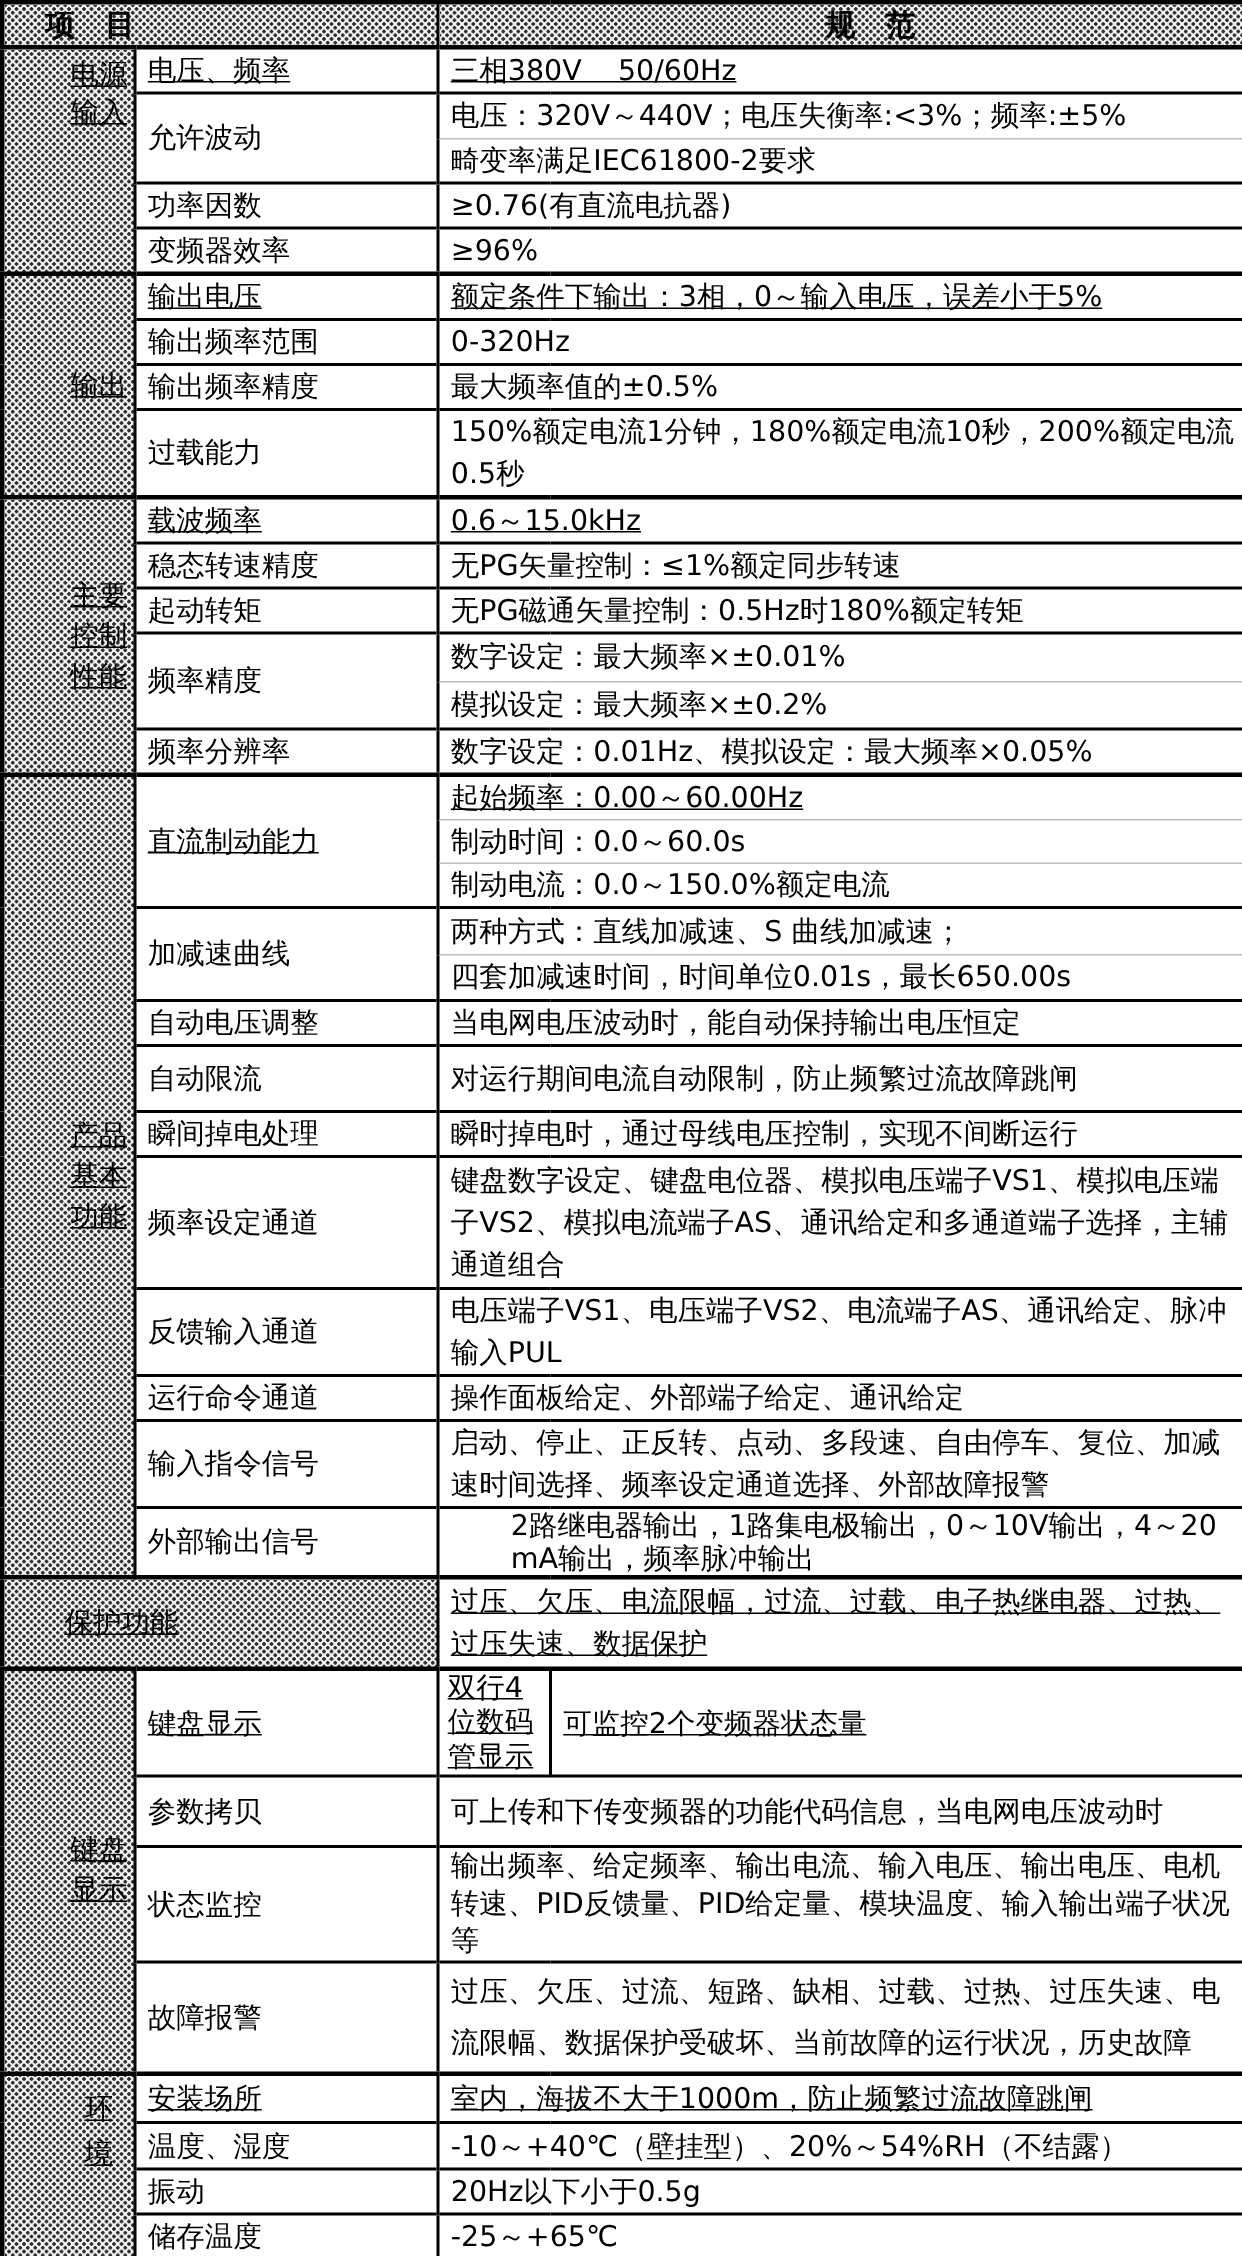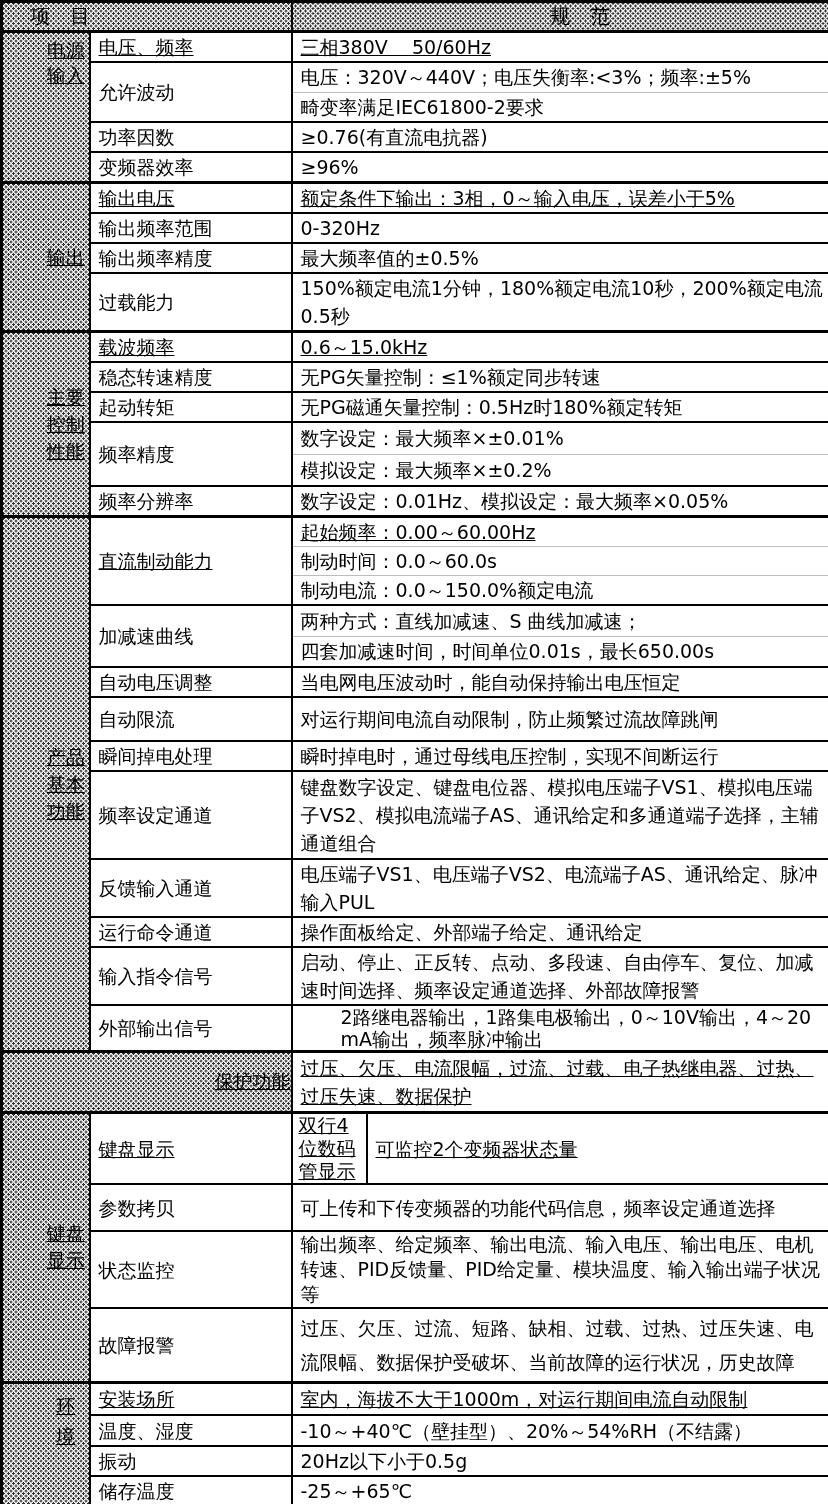--- a/index.html
+++ b/index.html
@@ -22,24 +22,24 @@
   .cat-top2 { vertical-align:top; padding-top:7px; line-height:30px; }
   .item { padding-left:8px; padding-right:2px; vertical-align:middle;
           line-height:24px; }
   .spec { padding-left:8px; padding-right:4px; vertical-align:middle;
           white-space:pre-wrap; line-height:28px; }
   .tight { line-height:22px;padding-left:48px; }
   .mid   { line-height:25px;margin-top:36px; }
   .loose { line-height:34px; }
   .sub-display { padding-left:6px; padding-right:2px; vertical-align:middle;
                  line-height:23px; white-space:pre-line; }
-  .hdr { font-weight:normal; font-size:20px; vertical-align:middle; }
+  .hdr { font-weight:bold; font-size:20px; vertical-align:middle; }
   .hdr-left  { padding-left:27px; }
   .hdr-right { text-align:center; }
-  .prot { text-align:right; vertical-align:middle; }
+  .prot { text-align:left; vertical-align:middle; }
 </style>
 </head>
 <body>
 
 <table>
   <colgroup>
     <col style="width:88px">
       <col style="width:202px">
     <col style="width:75px">
       <col style="width:463px">
@@ -175,36 +175,36 @@
   </tr>
 
   <tr class="sec" style="height:71px">
     <td rowspan="4" class="shade cat">键盘显示</td>
     <td class="item">键盘显示</td>
     <td class="sub-display">双行4位数码管显示</td>
     <td class="spec">可监控2个变频器状态量</td>
   </tr>
   <tr style="height:47px">
     <td class="item">参数拷贝</td>
-    <td colspan="2" class="spec">可上传和下传变频器的功能代码信息，频率设定通道选择</td>
+    <td colspan="2" class="spec">可上传和下传变频器的功能代码信息，当电网电压波动时</td>
   </tr>
   <tr style="height:76px">
     <td class="item">状态监控</td>
     <td colspan="2" class="spec mid">输出频率、给定频率、输出电流、输入电压、输出电压、电机转速、PID反馈量、PID给定量、模块温度、输入输出端子状况等</td>
   </tr>
   <tr style="height:74px">
     <td class="item">故障报警</td>
     <td colspan="2" class="spec loose">过压、欠压、过流、短路、缺相、过载、过热、过压失速、电流限幅、数据保护受破坏、当前故障的运行状况，历史故障</td>
   </tr>
 
   <tr class="sec" style="height:33px">
     <td rowspan="7" class="shade cat cat-top2">环
 境</td>
     <td class="item">安装场所</td>
-    <td colspan="2" class="spec">室内，海拔不大于1000m，对运行期间电流自动限制</td>
+    <td colspan="2" class="spec">室内，海拔不大于1000m，防止频繁过流故障跳闸</td>
   </tr>
   <tr style="height:31px">
     <td class="item">温度、湿度</td>
     <td colspan="2" class="spec">-10～+40℃（壁挂型）、20%～54%RH（不结露）</td>
   </tr>
   <tr style="height:26px">
     <td class="item">振动</td>
     <td colspan="2" class="spec">20Hz以下小于0.5g</td>
   </tr>
   <tr style="height:26px">

